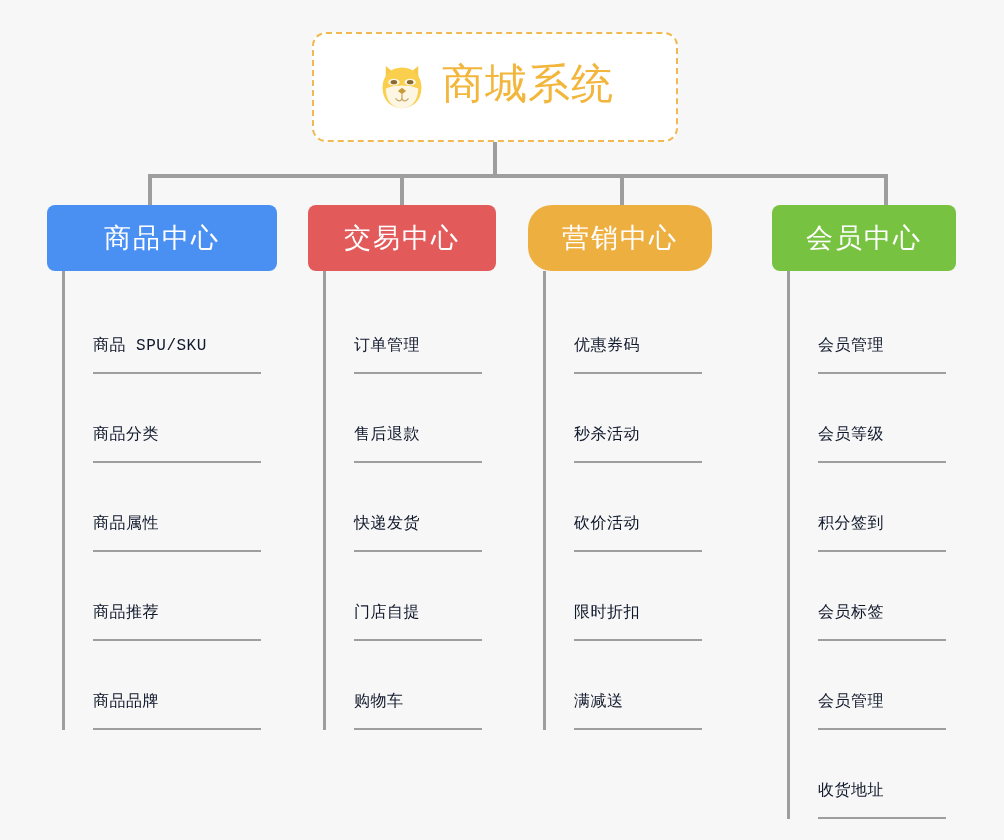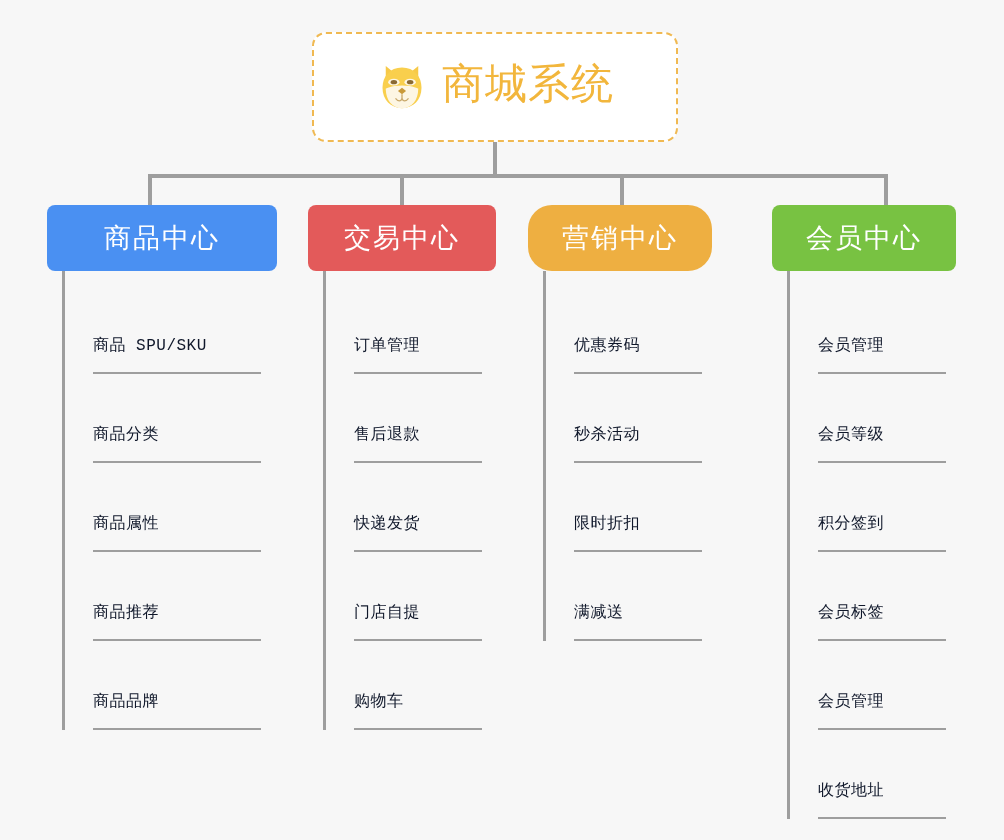--- a/index.html
+++ b/index.html
@@ -215,20 +215,23 @@
       <span>营销中心</span>
     </div>
     <div class="leaf-list">
       <div class="leaf">
           <span class="leaf-label">优惠券码</span>
         </div>
       <div class="leaf">
           <span class="leaf-label">秒杀活动</span>
         </div>
       <div class="leaf">
+          <span class="leaf-label">砍价活动</span>
+        </div>
+      <div class="leaf">
           <span class="leaf-label">限时折扣</span>
         </div>
       <div class="leaf">
           <span class="leaf-label">满减送</span>
         </div>
     </div>
   </div>
 
   <div class="branch b3">
     <div class="branch-header">

